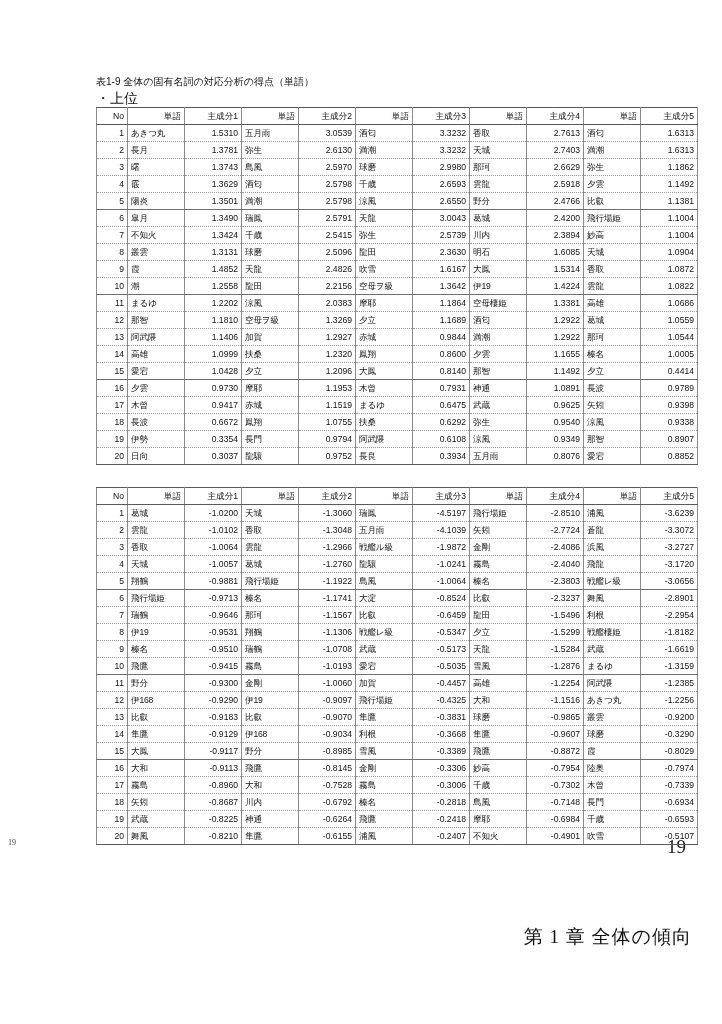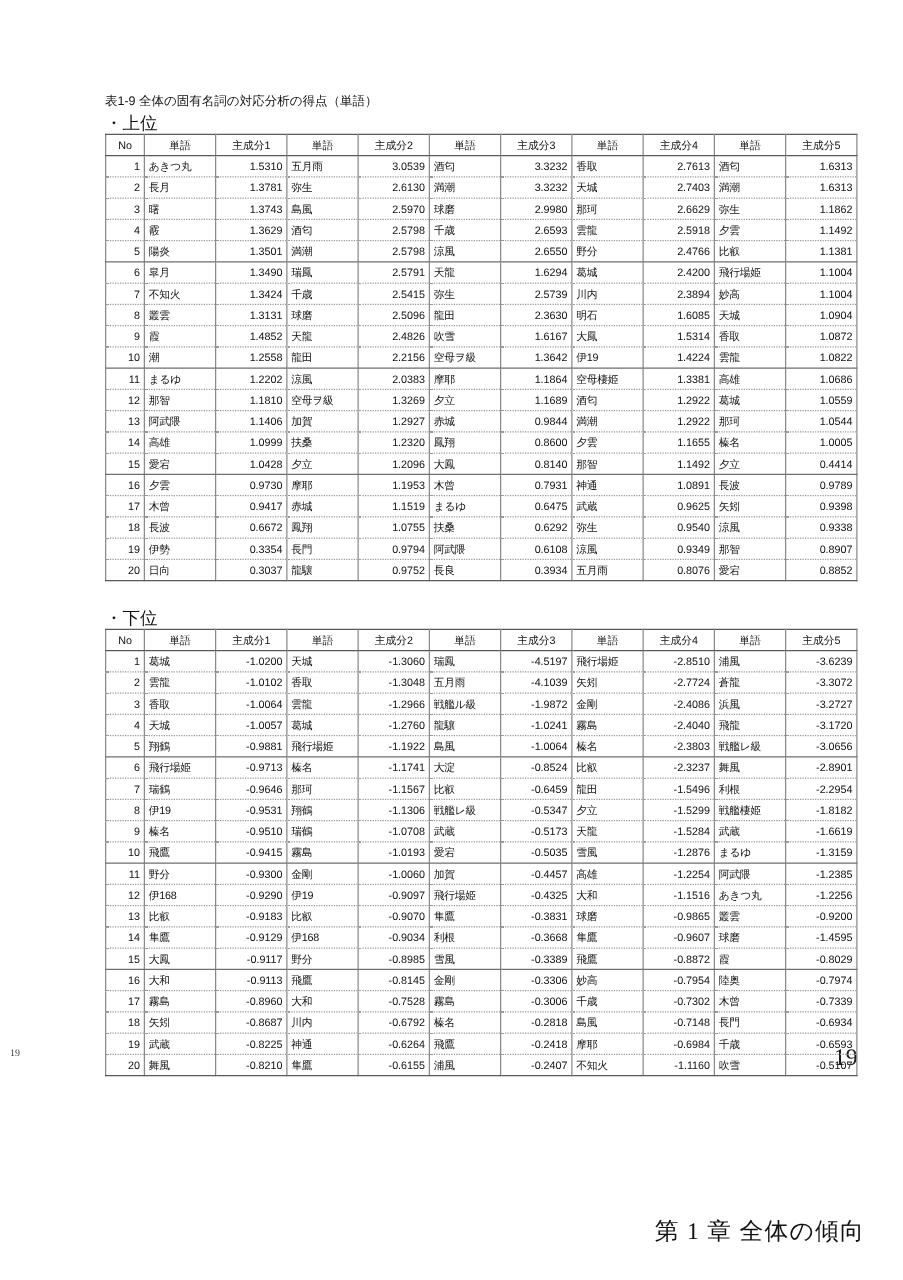--- a/index.html
+++ b/index.html
@@ -31,30 +31,30 @@
     position: absolute;
     right: 36px;
     top: 836px;
     font-size: 19px;
     color: #1a1a1a;
     font-family: "Liberation Serif", "DejaVu Serif", serif;
   }
   .chapter-footer {
     position: absolute;
     right: 30px;
-    top: 972px;
+    top: 924px;
     font-size: 19px;
     letter-spacing: 1px;
     color: #111111;
     font-family: "Liberation Serif", "DejaVu Serif", serif;
     white-space: nowrap;
   }
   .content {
     position: absolute;
-    left: 84px;
+    left: 96px;
     top: 74px;
     width: 560px;
   }
   .table-title {
     font-size: 10px;
     line-height: 15px;
     margin-bottom: 2px;
     white-space: nowrap;
   }
   .section-label {
@@ -76,21 +76,21 @@
   table.score-table th,
   table.score-table td {
     border: 1px solid #8a8a8a;
     padding: 0 3px;
     height: 16px;
     line-height: 16px;
     overflow: hidden;
     white-space: nowrap;
   }
   table.score-table thead th {
-    text-align: center;
+    text-align: right;
     font-weight: normal;
     border-bottom: 1px solid #5a5a5a;
     border-top: 1px solid #5a5a5a;
   }
   table.score-table td.num {
     text-align: right;
   }
   table.score-table td.word {
     text-align: left;
     letter-spacing: -0.2px;
@@ -225,21 +225,21 @@
             <td class="word">比叡</td>
             <td class="num">1.1381</td>
           </tr>
           <tr>
             <td class="num">6</td>
             <td class="word">皐月</td>
             <td class="num">1.3490</td>
             <td class="word">瑞鳳</td>
             <td class="num">2.5791</td>
             <td class="word">天龍</td>
-            <td class="num">1.6294</td>
+            <td class="num">3.0043</td>
             <td class="word">葛城</td>
             <td class="num">2.4200</td>
             <td class="word">飛行場姫</td>
             <td class="num">1.1004</td>
           </tr>
           <tr>
             <td class="num">7</td>
             <td class="word">不知火</td>
             <td class="num">1.3424</td>
             <td class="word">千歳</td>
@@ -418,21 +418,20 @@
             <td class="word">五月雨</td>
             <td class="num">0.8076</td>
             <td class="word">愛宕</td>
             <td class="num">0.8852</td>
           </tr>
         </tbody>
     </table>
 
     <div class="spacer-between-tables"></div>
 
-    <div class="section-label">・下位</div>
 
     <table class="score-table">
       <colgroup>
         <col class="c-no">
           <col class="c-word">
           <col class="c-val">
         <col class="c-word">
           <col class="c-val">
         <col class="c-word">
           <col class="c-val">
@@ -630,21 +629,21 @@
             <td class="num">14</td>
             <td class="word">隼鷹</td>
             <td class="num">-0.9129</td>
             <td class="word">伊168</td>
             <td class="num">-0.9034</td>
             <td class="word">利根</td>
             <td class="num">-0.3668</td>
             <td class="word">隼鷹</td>
             <td class="num">-0.9607</td>
             <td class="word">球磨</td>
-            <td class="num">-1.4595</td>
+            <td class="num">-0.3290</td>
           </tr>
           <tr class="band-end">
             <td class="num">15</td>
             <td class="word">大鳳</td>
             <td class="num">-0.9117</td>
             <td class="word">野分</td>
             <td class="num">-0.8985</td>
             <td class="word">雪風</td>
             <td class="num">-0.3389</td>
             <td class="word">飛鷹</td>
@@ -706,21 +705,21 @@
           </tr>
           <tr>
             <td class="num">20</td>
             <td class="word">舞風</td>
             <td class="num">-0.8210</td>
             <td class="word">隼鷹</td>
             <td class="num">-0.6155</td>
             <td class="word">浦風</td>
             <td class="num">-0.2407</td>
             <td class="word">不知火</td>
-            <td class="num">-1.1160</td>
+            <td class="num">-0.4901</td>
             <td class="word">吹雪</td>
             <td class="num">-0.5107</td>
           </tr>
         </tbody>
     </table>
 
   </div>
 </div>
 
 </body></html>

